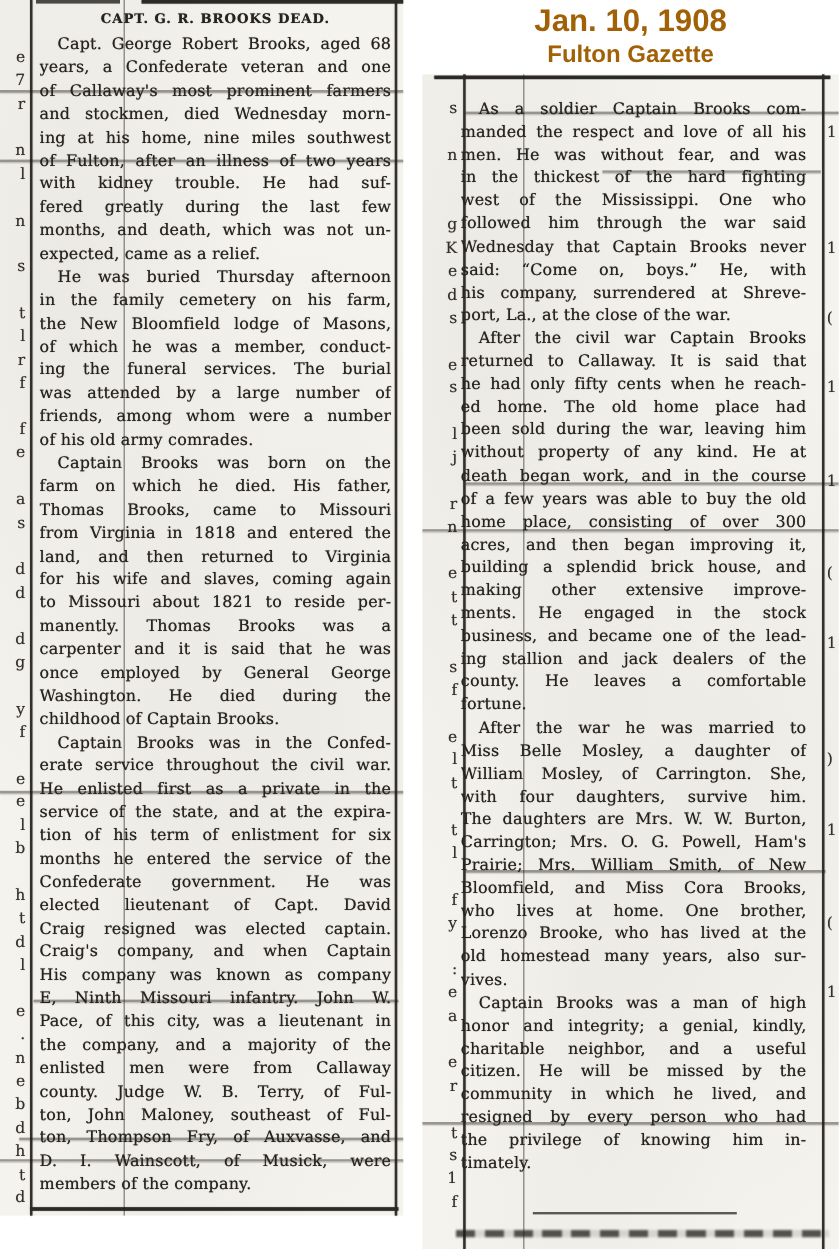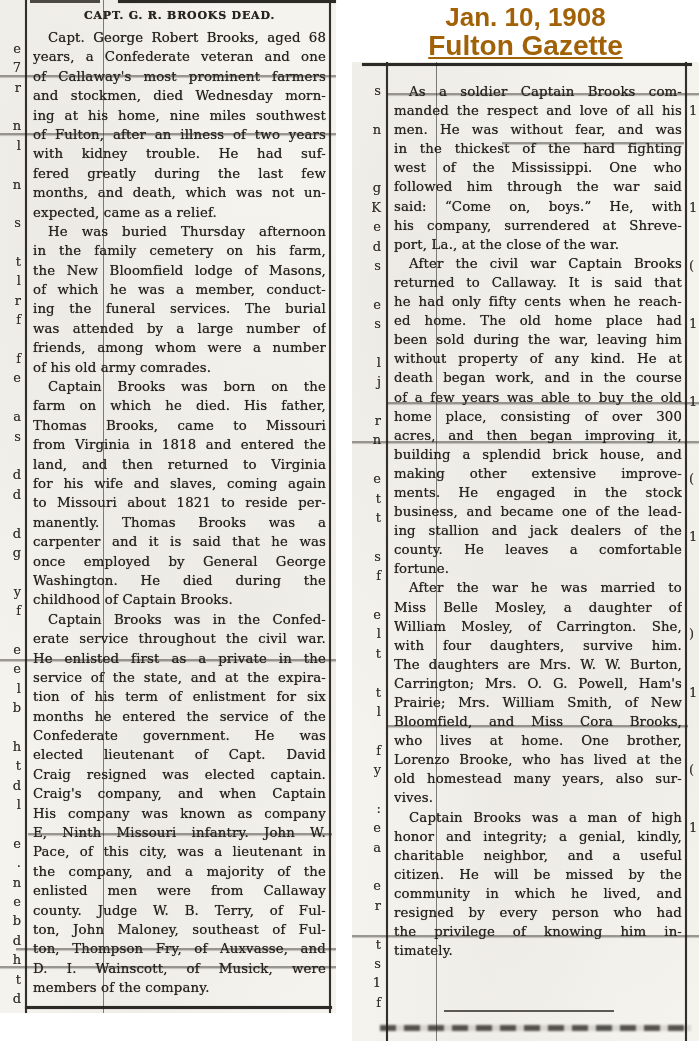--- a/index.html
+++ b/index.html
@@ -22,21 +22,21 @@
 
   .rule-v{position:absolute;top:0;bottom:0;width:2px;background:#33302c;box-shadow:0 0 1px rgba(40,36,30,.6);}
   .rule-h{position:absolute;height:3px;background:#2c2a26;box-shadow:0 0 1px rgba(40,36,30,.6);}
 
   .crease-v{position:absolute;top:0;bottom:0;width:1px;background:rgba(30,27,23,.55);}
   .crease-h{position:absolute;height:2px;background:rgba(28,25,21,.42);box-shadow:0 1px 1px rgba(28,25,21,.22);filter:blur(.3px);}
 
   
   .colskin{color:#26231e;text-shadow:0 0 .7px rgba(40,34,28,.75);letter-spacing:.15px;}
   #left-text{position:absolute;left:33px;top:6px;width:293px;}
-  #right-text{position:absolute;left:42px;top:20px;width:288px;}
+  #right-text{position:absolute;left:32px;top:20px;width:288px;}
 
   .headline{
     font-weight:bold;text-align:center;font-size:11px;height:22px;line-height:20px;
     letter-spacing:.8px;white-space:nowrap;overflow:hidden;
   }
   .line{
     text-align:justify;text-align-last:justify;overflow:hidden;
     font-size:13.3px;
   }
   #left-text .line{height:19.4px;line-height:19.4px;}
@@ -52,21 +52,21 @@
   #gutter-strip{left:4px;width:28px;}
   #right-edge-strip{right:0;width:12px;}
   #right-edge-strip .frag{text-align:left;padding-left:2px;}
 
   
   #caption{
     position:absolute;left:352px;top:2px;width:347px;text-align:center;
     font-family:"Liberation Sans", sans-serif;font-weight:bold;color:#a16207;
   }
   #caption .caption-date{font-size:26px;line-height:30px;}
-  #caption .caption-source{font-size:28px;line-height:28px;text-decoration:underline;}
+  #caption .caption-source{font-size:20px;line-height:28px;}
 
   
   .smudge{position:absolute;background:rgba(30,27,23,.78);filter:blur(.4px);}
   #end-divider{position:absolute;left:92px;width:170px;height:2px;background:rgba(28,25,21,.7);}
   #bottom-smudge{
     position:absolute;left:28px;right:8px;height:6px;filter:blur(1px);
     background:repeating-linear-gradient(90deg, rgba(30,27,24,.75) 0 16px, rgba(30,27,24,.12) 16px 24px);
   }
 </style>
 </head>
@@ -331,20 +331,21 @@
 
   <div id="right-text" class="colskin">
     <div>
         <div class="para">
           <div class="line first">As a soldier Captain Brooks com-</div>
           <div class="line">manded the respect and love of all his</div>
           <div class="line">men.  He was without fear, and was</div>
           <div class="line">in the thickest of the hard fighting</div>
           <div class="line">west of the Mississippi.  One who</div>
           <div class="line">followed him through the war said</div>
+          <div class="line">Wednesday that Captain Brooks never</div>
           <div class="line">said:  “Come on, boys.”  He, with</div>
           <div class="line">his company, surrendered at Shreve-</div>
           <div class="line last">port, La., at the close of the war.</div>
         </div>
         <div class="para">
           <div class="line first">After the civil war Captain Brooks</div>
           <div class="line">returned to Callaway.  It is said that</div>
           <div class="line">he had only fifty cents when he reach-</div>
           <div class="line">ed home.  The old home place had</div>
           <div class="line">been sold during the war, leaving him</div>

